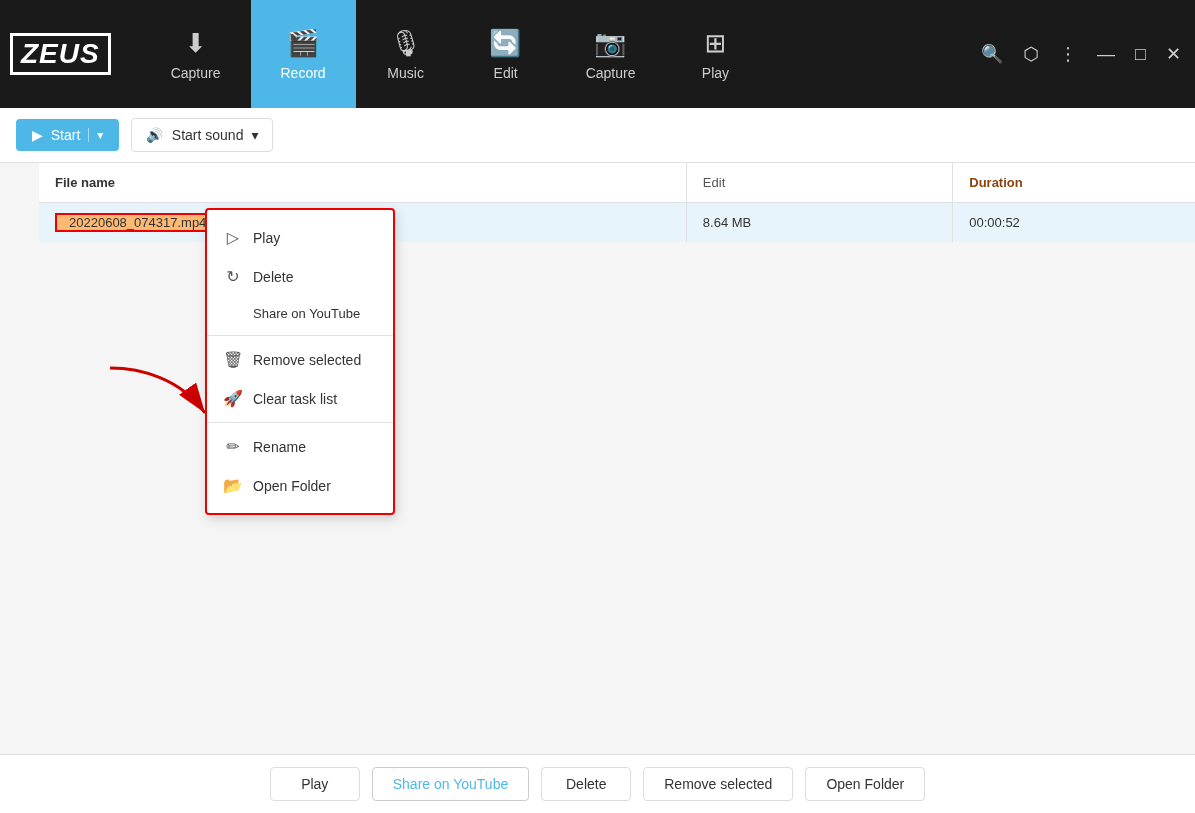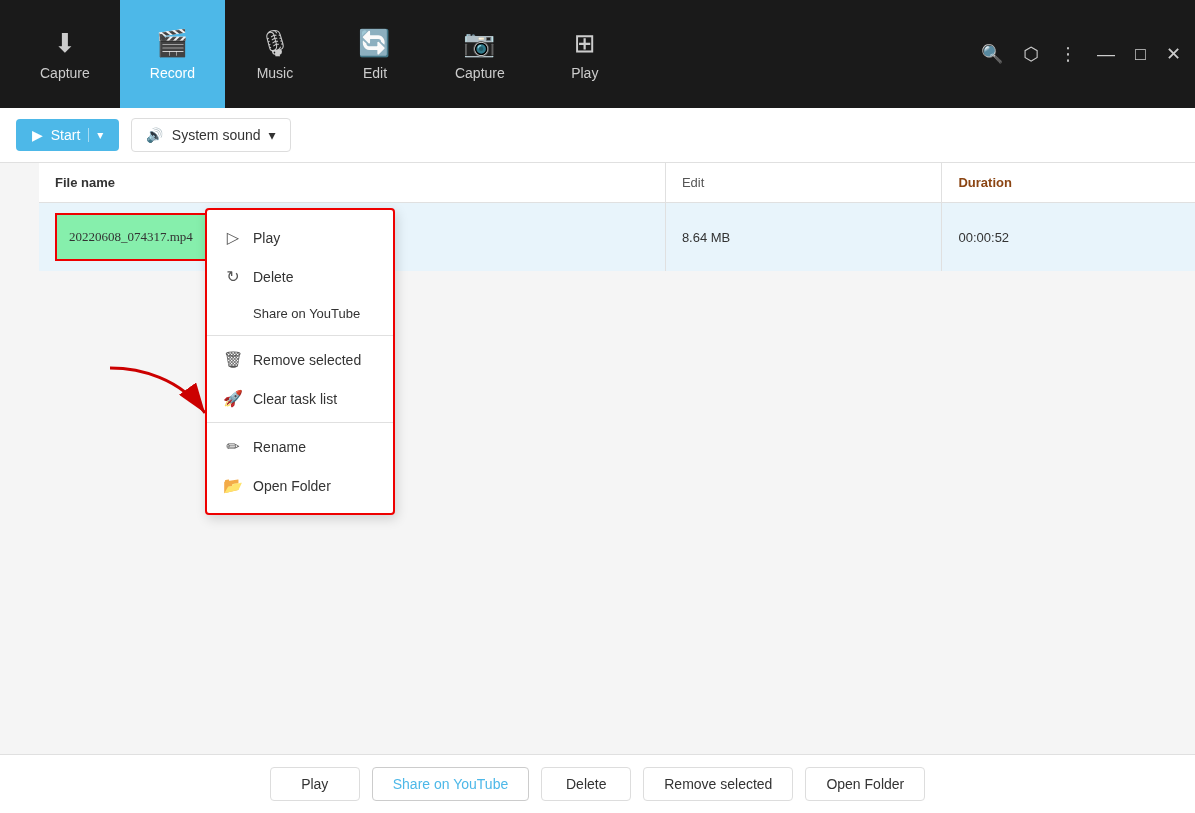--- a/index.html
+++ b/index.html
@@ -123,25 +123,24 @@
     }
     .file-table .selected-row {
       background: #e8f4fb;
     }
     .file-name-cell {
       position: relative;
     }
     .file-name-box {
       display: inline-block;
       border: 2px solid #e00;
-      padding: 14px 12px;
+      padding: 0 12px;
       font-size: 13px;
       color: #333;
-      background: #86efac;
-      font-family: Liberation Serif, serif;
+      background: #fdba74;
     }
 
     
     .context-menu {
       position: absolute;
       top: 45px;
       left: 205px;
       background: white;
       border: 2px solid #e00;
       border-radius: 4px;
@@ -235,20 +234,21 @@
     .col-separator {
       border-left: 1px solid #e0e0e0;
     }
   </style>
 </head>
 <body>
 
 <div class="app-layout">
 
   <div class="header">
+    <div class="logo">ZEUS</div>
     <div class="nav-tabs">
       <div class="nav-tab">
         <span class="tab-icon">⬇</span>
         <span>Capture</span>
       </div>
       <div class="nav-tab active">
         <span class="tab-icon">🎬</span>
         <span>Record</span>
       </div>
       <div class="nav-tab">
@@ -281,21 +281,21 @@
   <div class="content-area" style="height: calc(705px);">
 
     <div class="toolbar">
       <button class="btn-start">
         <span>▶</span>
         <span>Start</span>
         <span class="start-chevron">▾</span>
       </button>
       <button class="btn-sound">
         <span>🔊</span>
-        <span>System sound</span>
+        <span>Start sound</span>
         <span>▾</span>
       </button>
     </div>
 
     <div class="table-container" style="flex: 1 1 0%; position: relative;">
       <table class="file-table">
         <thead>
           <tr>
             <th>
               <span>File name</span>

